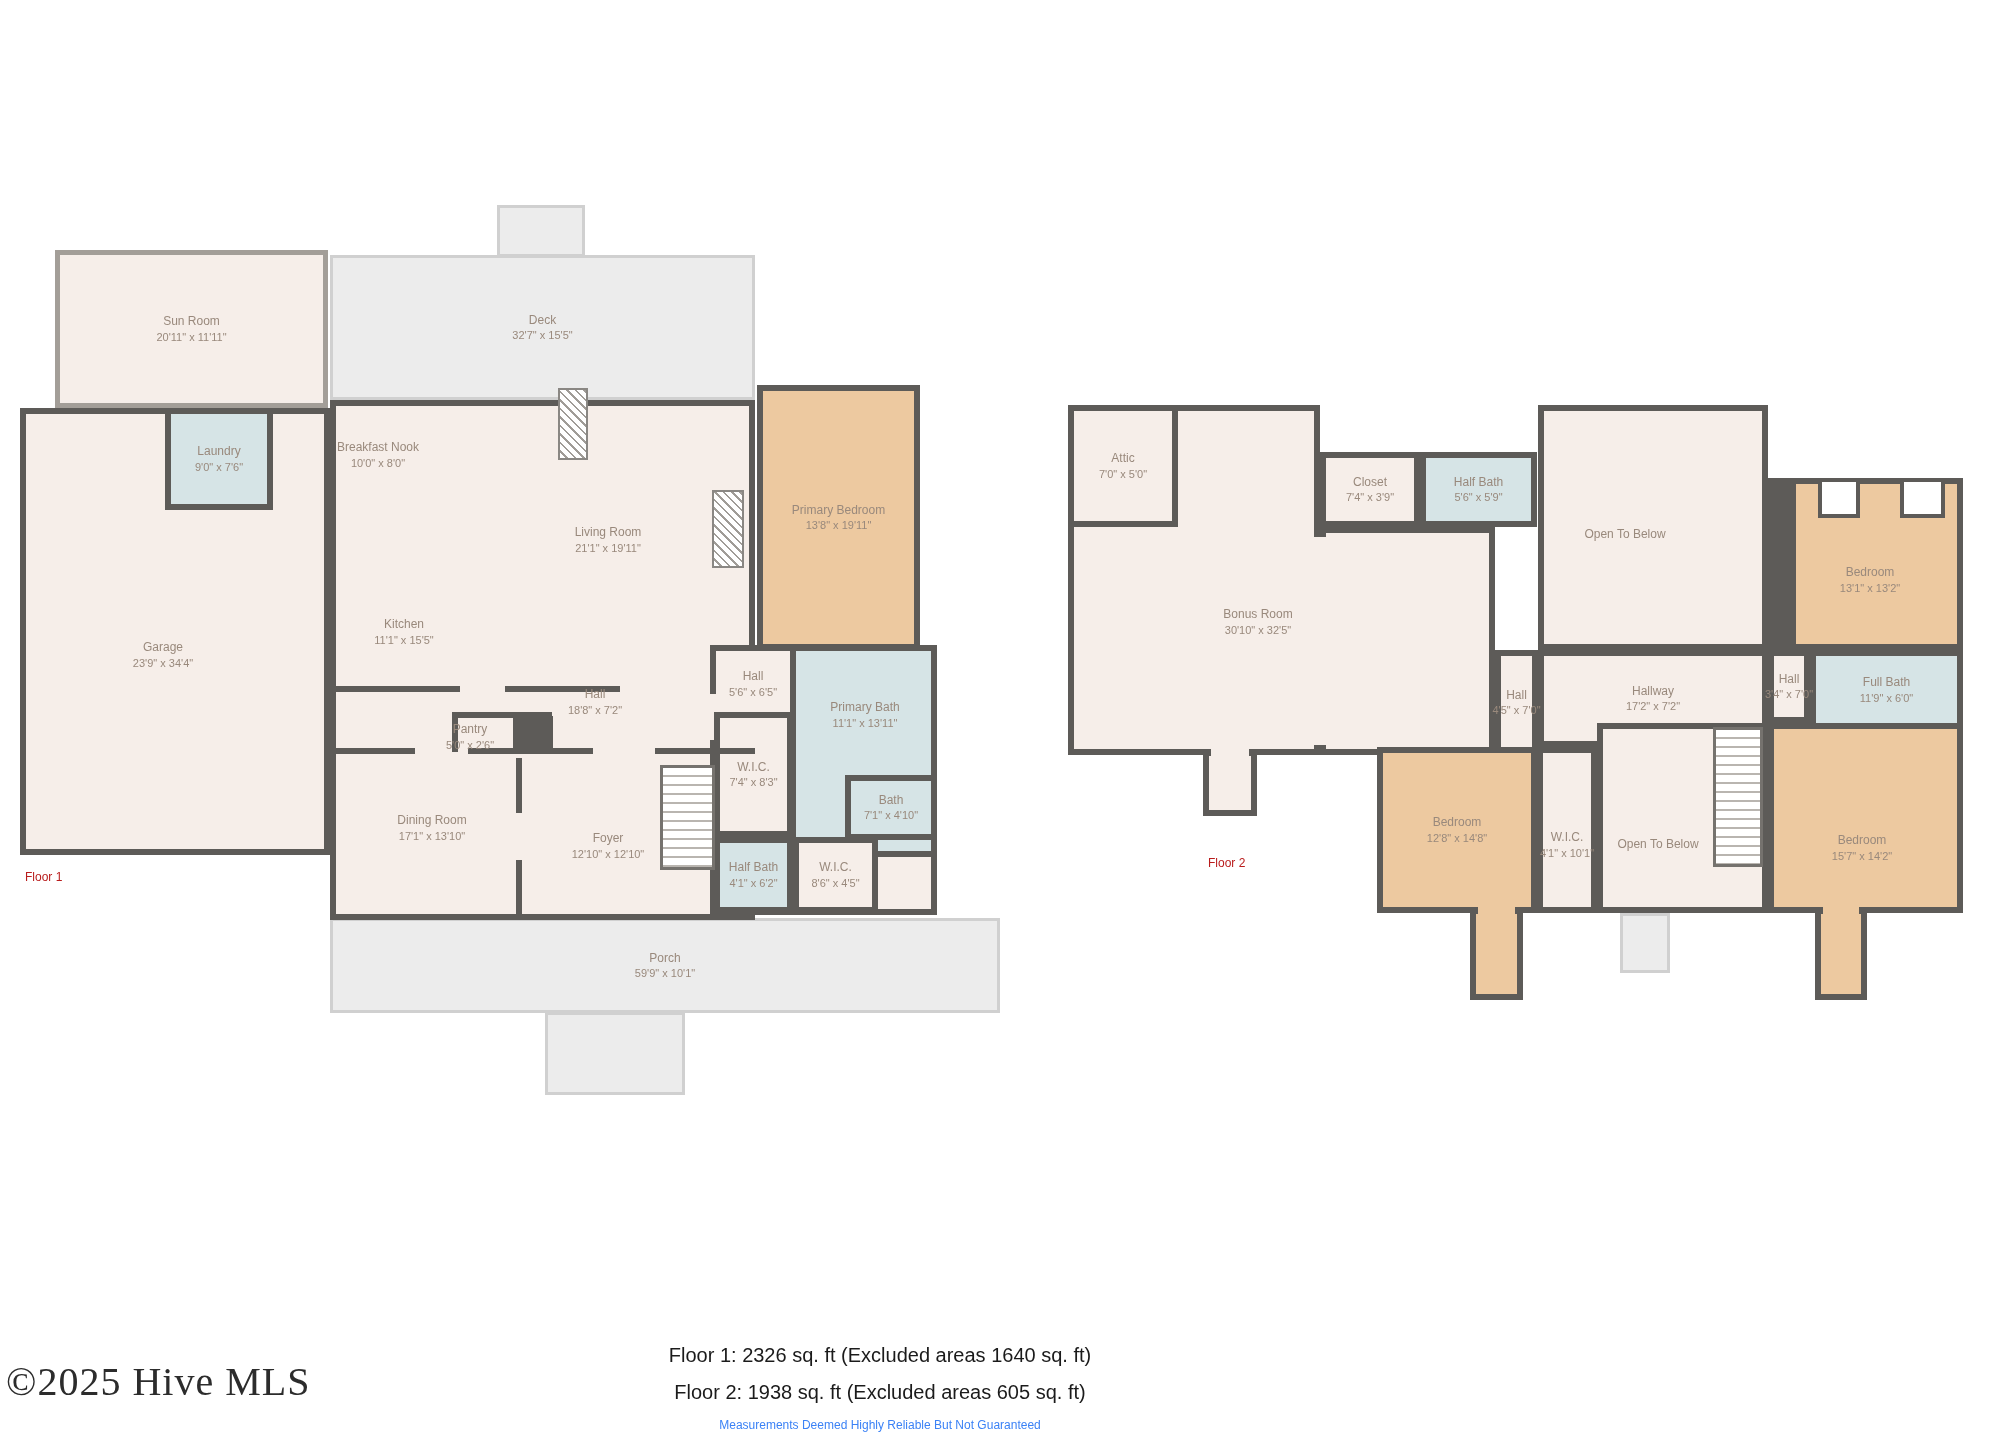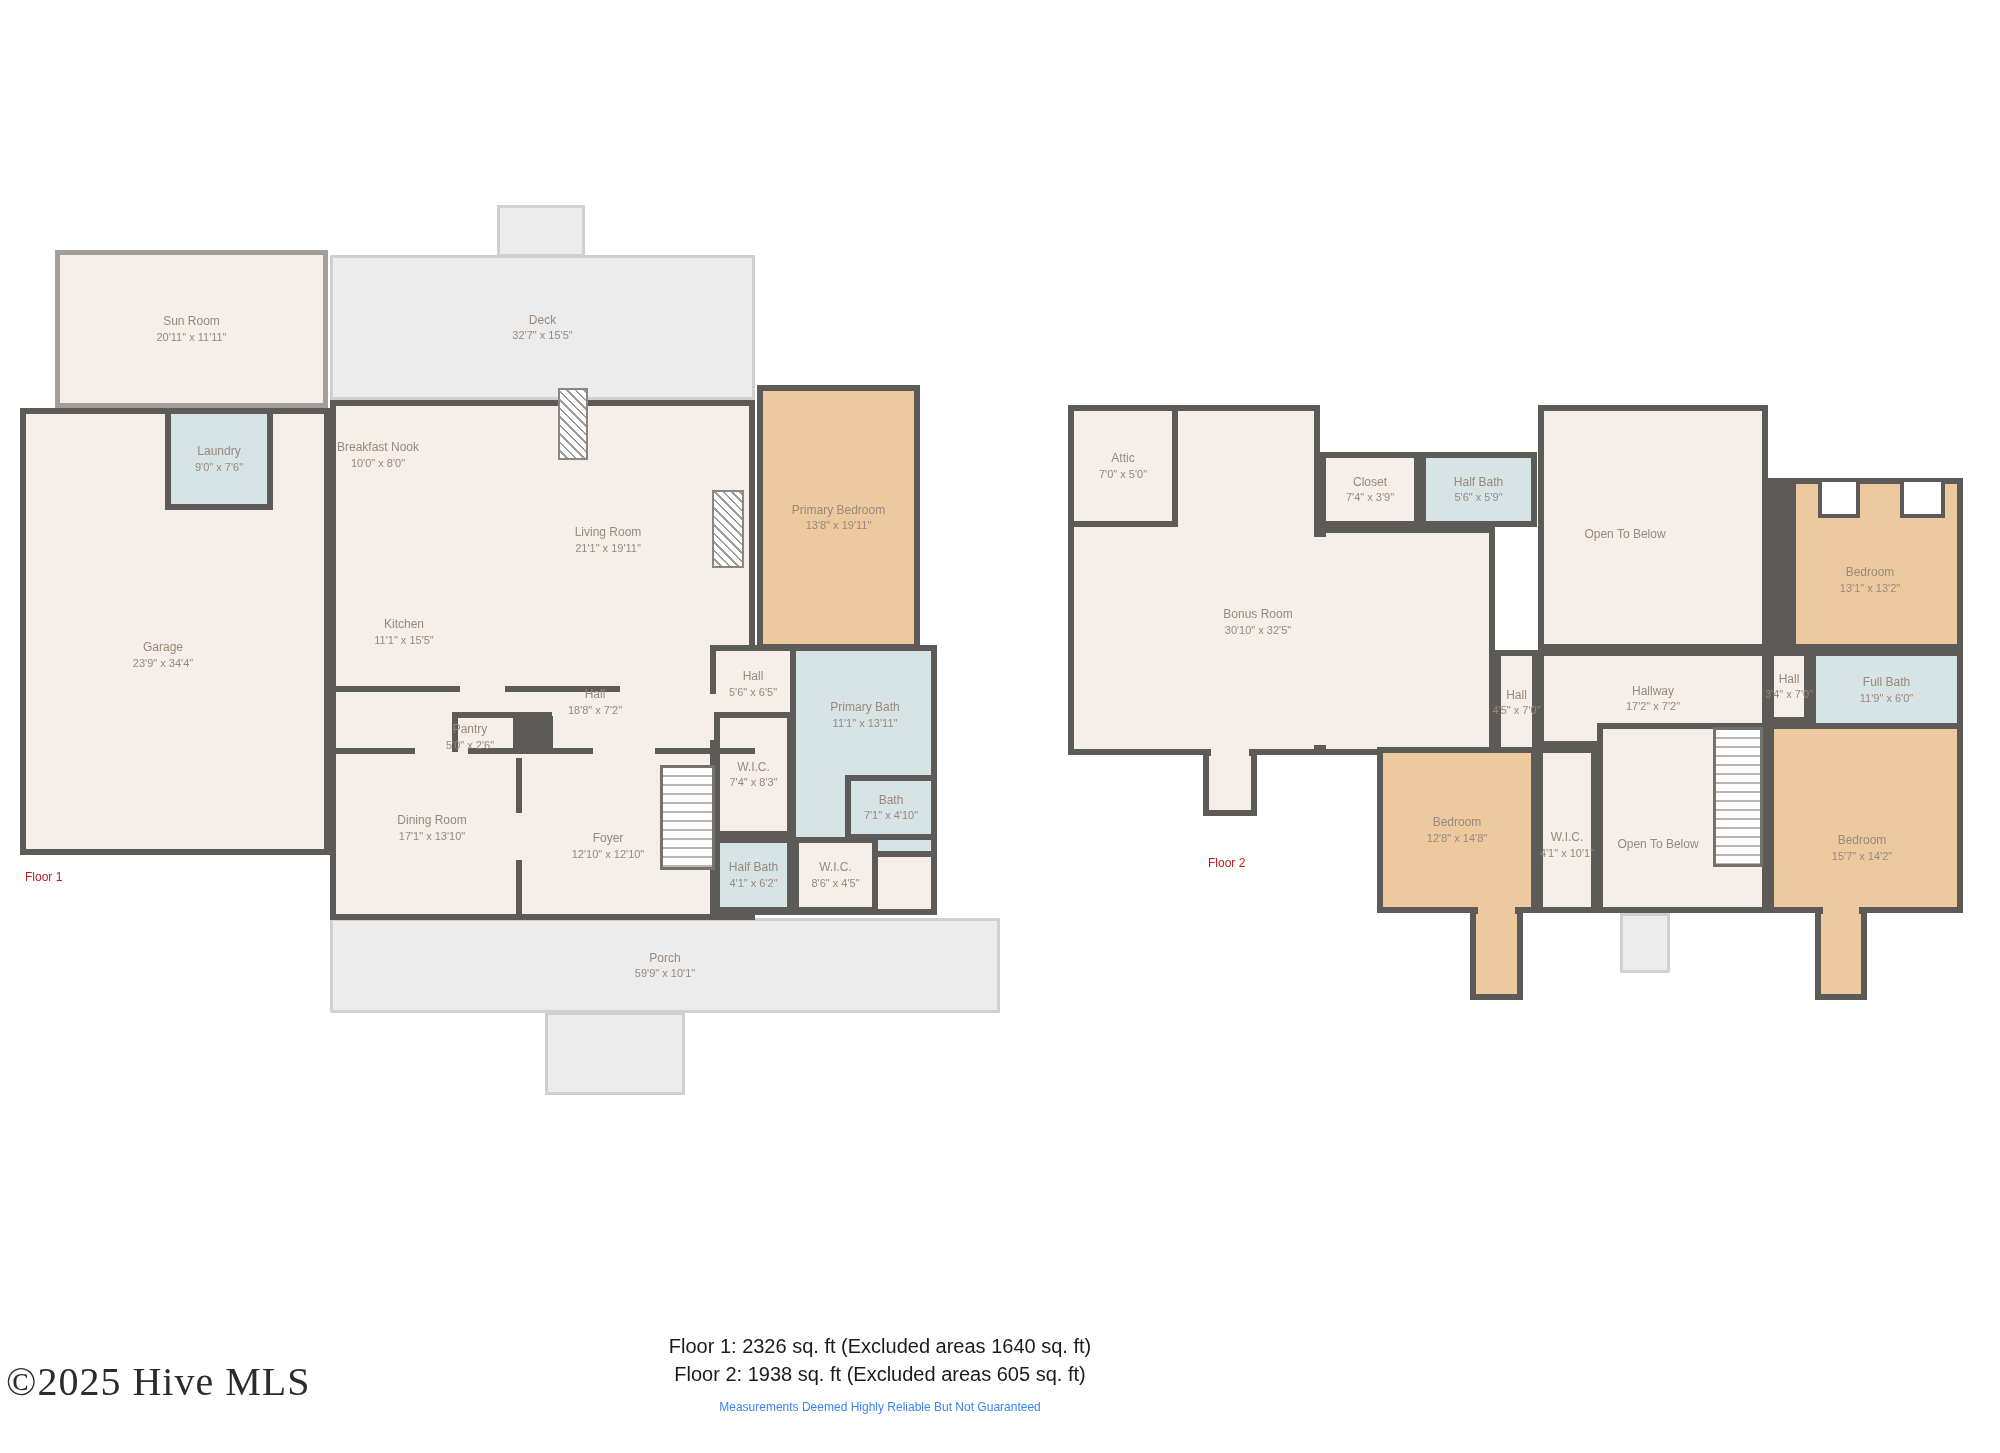--- a/index.html
+++ b/index.html
@@ -21,21 +21,21 @@
   .fireplace{background:#ffffff;border:2px solid #8a8783;
           background-image:repeating-linear-gradient(45deg,transparent 0 4px,#a09c97 4px 6px);}
   .patch{border:none !important;}
   .room-label{position:absolute;transform:translate(-50%,-50%);text-align:center;
           color:var(--label,#99897c);line-height:1.3;white-space:nowrap;z-index:5;}
   .room-label .rname{font-size:12px;}
   .room-label .rdims{font-size:11px;}
   .floor-tag{position:absolute;font-size:12px;color:#b91c1c;z-index:5;}
   .summary{position:absolute;left:330px;top:1330px;width:1100px;text-align:center;color:#1b1b1b;}
   .summary .line1{font-size:22px;font-weight:bold;}
-  .summary .line2,.summary .line3{font-size:20px;margin-top:5px;}
+  .summary .line2,.summary .line3{font-size:20px;margin-top:14px;}
   .summary .disclaimer{font-size:12px;color:#3b82f6;margin-top:14px;}
   .copyright{position:absolute;left:6px;top:1358px;font-family:"Liberation Serif",serif;
           font-size:40px;color:#2c2c2c;letter-spacing:1px;}
 </style>
 </head>
 <body>
 
 <div class="canvas">
   <div class="floor">
       <div class="shape outdoor" style="left: 330px; top: 255px; width: 425px; height: 145px;"></div>

